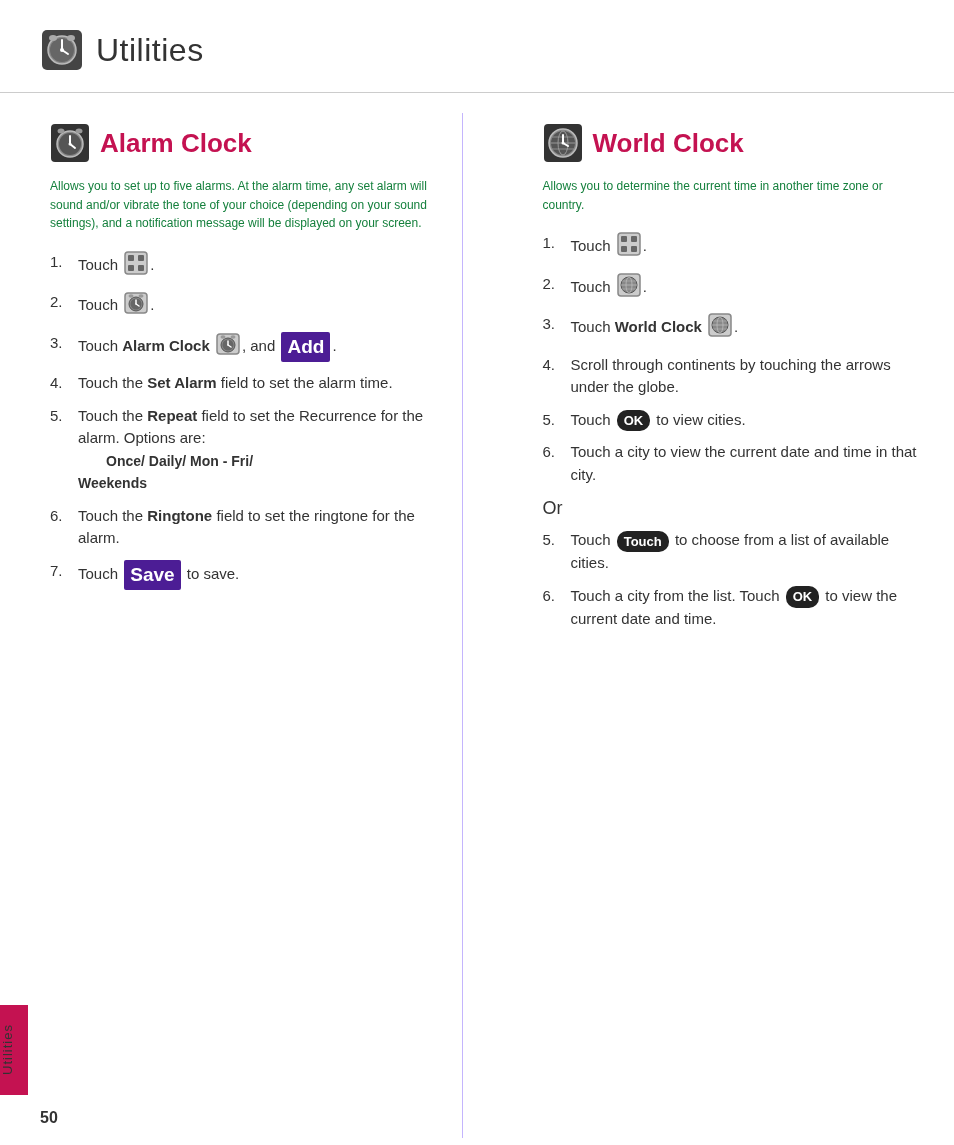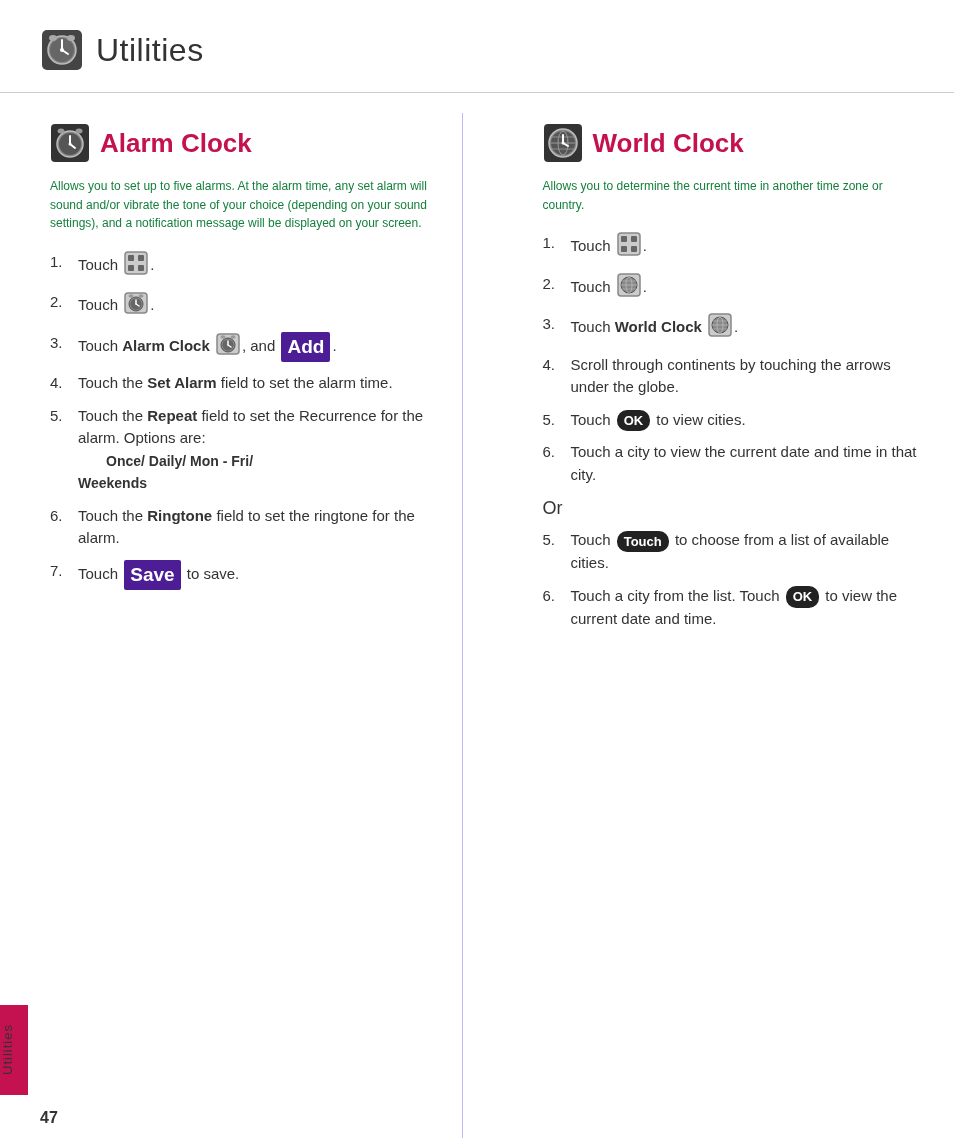--- a/index.html
+++ b/index.html
@@ -464,13 +464,13 @@
 
   </div>
 
 </div>
 
 <div class="sidebar-bar">
   <div class="sidebar-red"></div>
   <span class="sidebar-label">Utilities</span>
 </div>
 
-<div class="page-number">47</div>
+<div class="page-number">50</div>
 
 </body></html>

